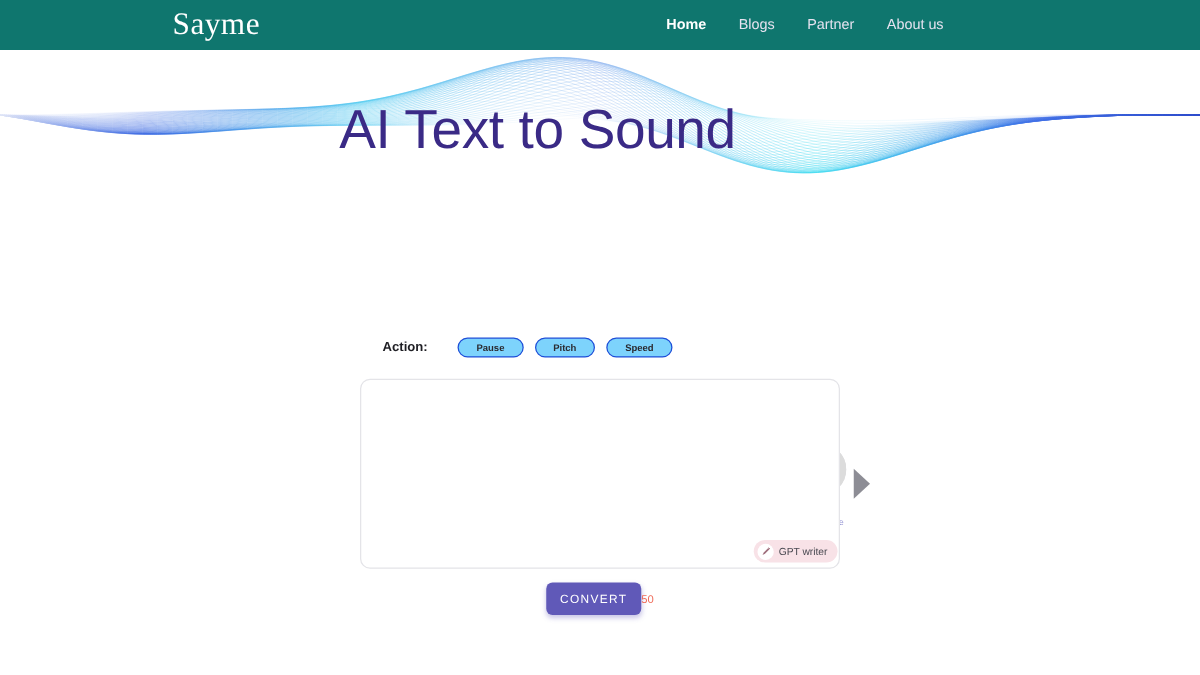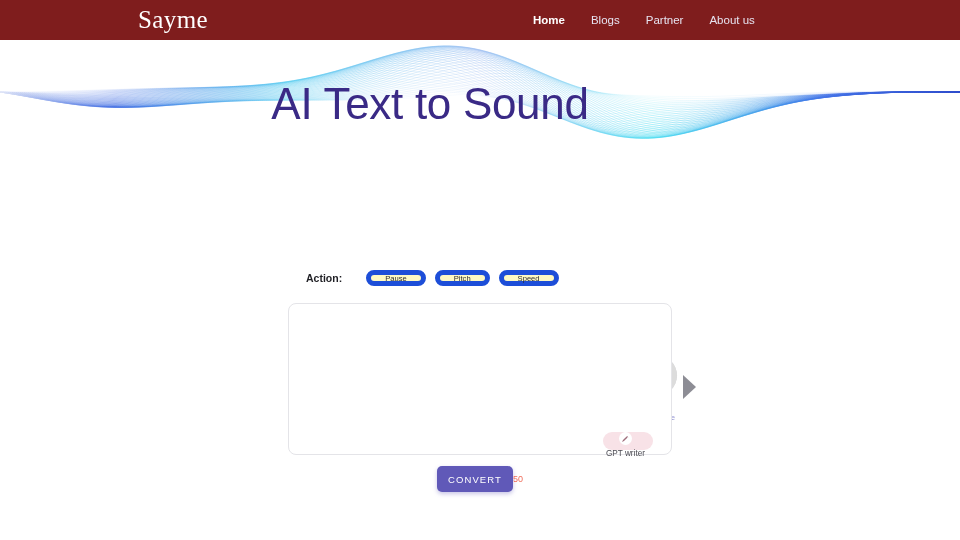--- a/index.html
+++ b/index.html
@@ -7,21 +7,21 @@
     width: 960px; height: 540px;
     background: #ffffff;
     font-family: "Liberation Sans", sans-serif;
     overflow: hidden;
   }
   .page { position: relative; width: 960px; height: 540px; background:#fff; }
 
   
   .header {
     position: absolute; top:0; left:0; width:960px; height:40px;
-    background:#7f1d1d;
+    background:#0f766e;
     display:flex; align-items:center;
   }
   .logo {
     position:absolute; left:138px; top:7px;
     color:#ffffff; font-family:"Liberation Serif", serif;
     font-size:25px; letter-spacing:.4px; line-height:26px;
     font-weight:400;
   }
   .nav { position:absolute; left:520px; top:0; height:40px; display:flex; align-items:center; gap:0; }
   .nav-item {
@@ -83,37 +83,37 @@
   }
   .play-ico::after{
     content:""; position:absolute; left:2px; top:1.4px;
     border-top:2px solid transparent; border-bottom:2px solid transparent; border-left:3px solid #8f8fd1;
   }
 
   
   .action-row { position:absolute; left:306px; top:270px; display:flex; align-items:center; gap:9px; }
   .action-label { font-size:10.5px; font-weight:bold; color:#1f1f24; margin-right:15px; }
   .pill {
-    border:5px solid #1d4ed8; border-radius:11px; background:#fef9c3;
+    border:1px solid #1d4ed8; border-radius:11px; background:#7dd3fc;
     height:16px; padding:0 14px; display:flex; align-items:center; justify-content:center;
-    font-size:7.6px; color:#2b2b31; cursor:pointer;
+    font-size:7.6px; color:#2b2b31; cursor:pointer;font-weight:bold;
   }
 
   
   .textbox {
     position:absolute; left:288px; top:303px; width:384px; height:152px;
     border:1px solid #e4e4e8; border-radius:8px; background:#fff;
     resize:none; outline:none; padding:12px; font-size:11px;
     font-family:"Liberation Sans", sans-serif; color:#2b2b31;
   }
   .gpt-writer {
     position:absolute; left:603px; top:432px;
     height:18px; padding:0 8px 0 3px; border-radius:9px;
     background:#f8e2e7; display:flex; align-items:center; gap:4px;
-    font-size:8.2px; color:#4a4a52; cursor:pointer;flex-direction:column;
+    font-size:8.2px; color:#4a4a52; cursor:pointer;
   }
   .pencil-circle {
     width:13px; height:13px; border-radius:50%; background:#fff;
     display:flex; align-items:center; justify-content:center; flex:none;
   }
 
   
   .convert-wrap { position:absolute; left:0; top:466px; width:960px; display:flex; justify-content:center; align-items:center; }
   .convert-btn {
     width:76px; height:26px; border-radius:5px; background:#6059b8;

